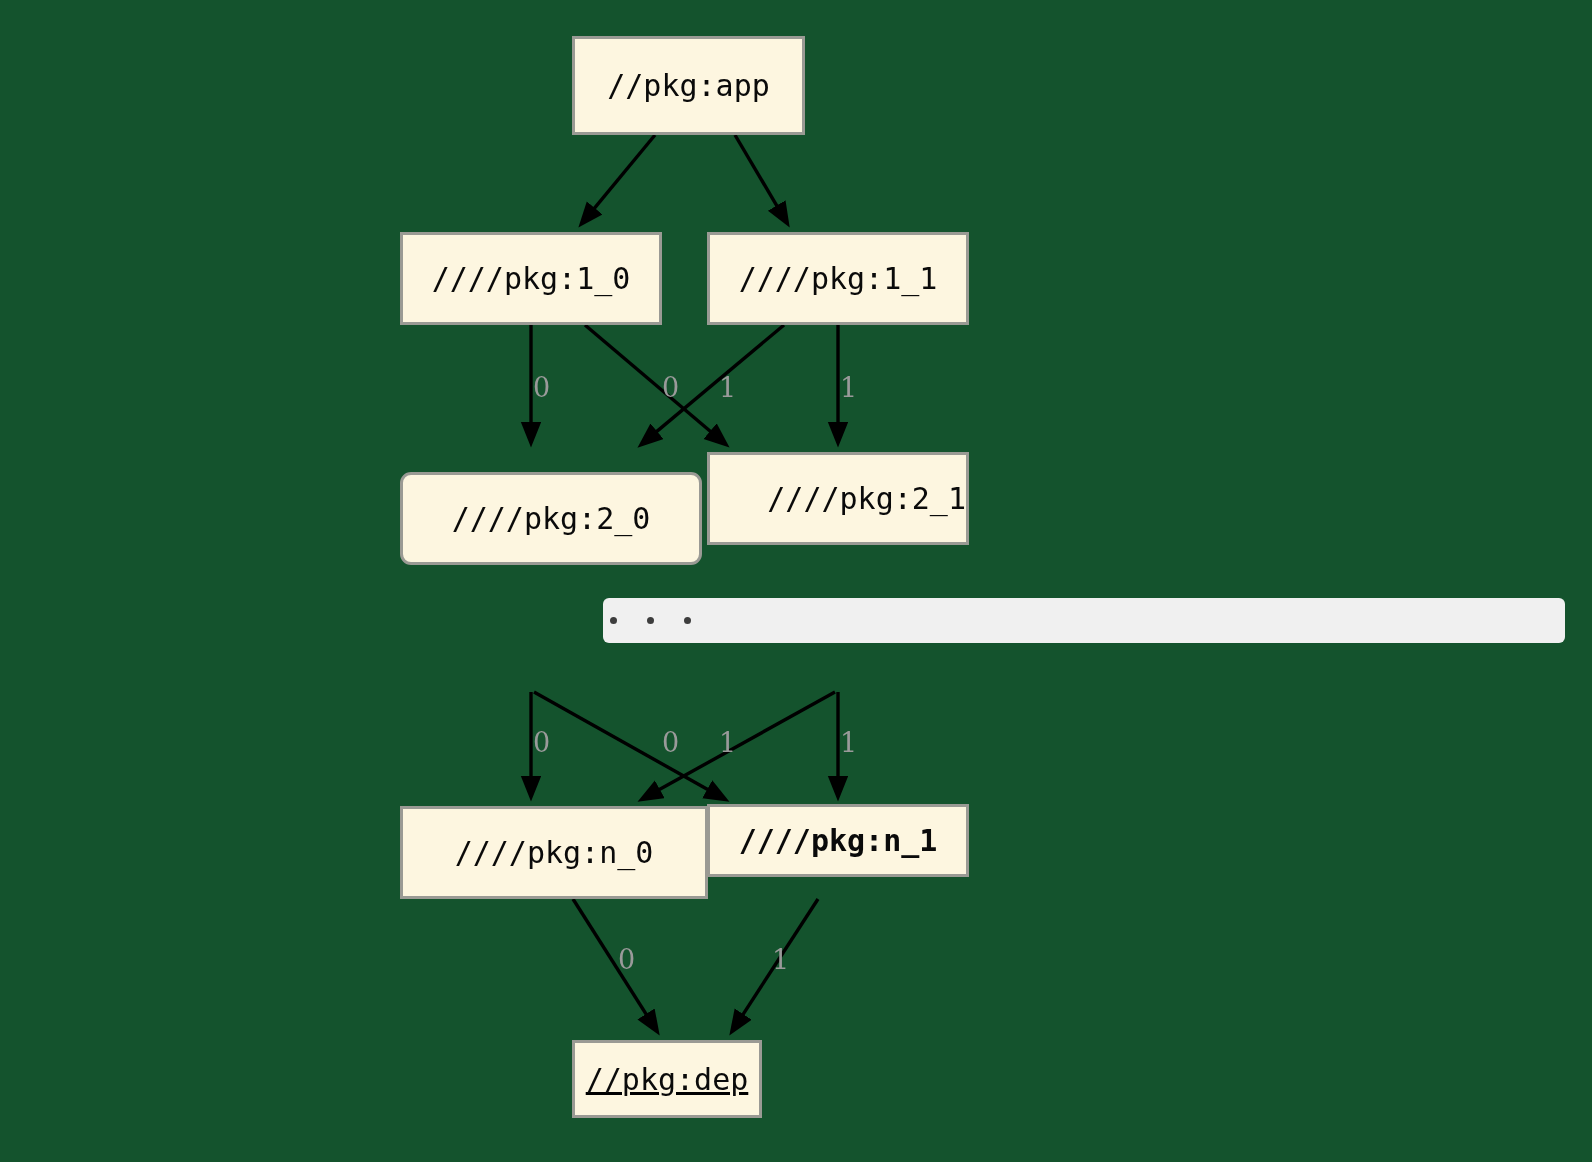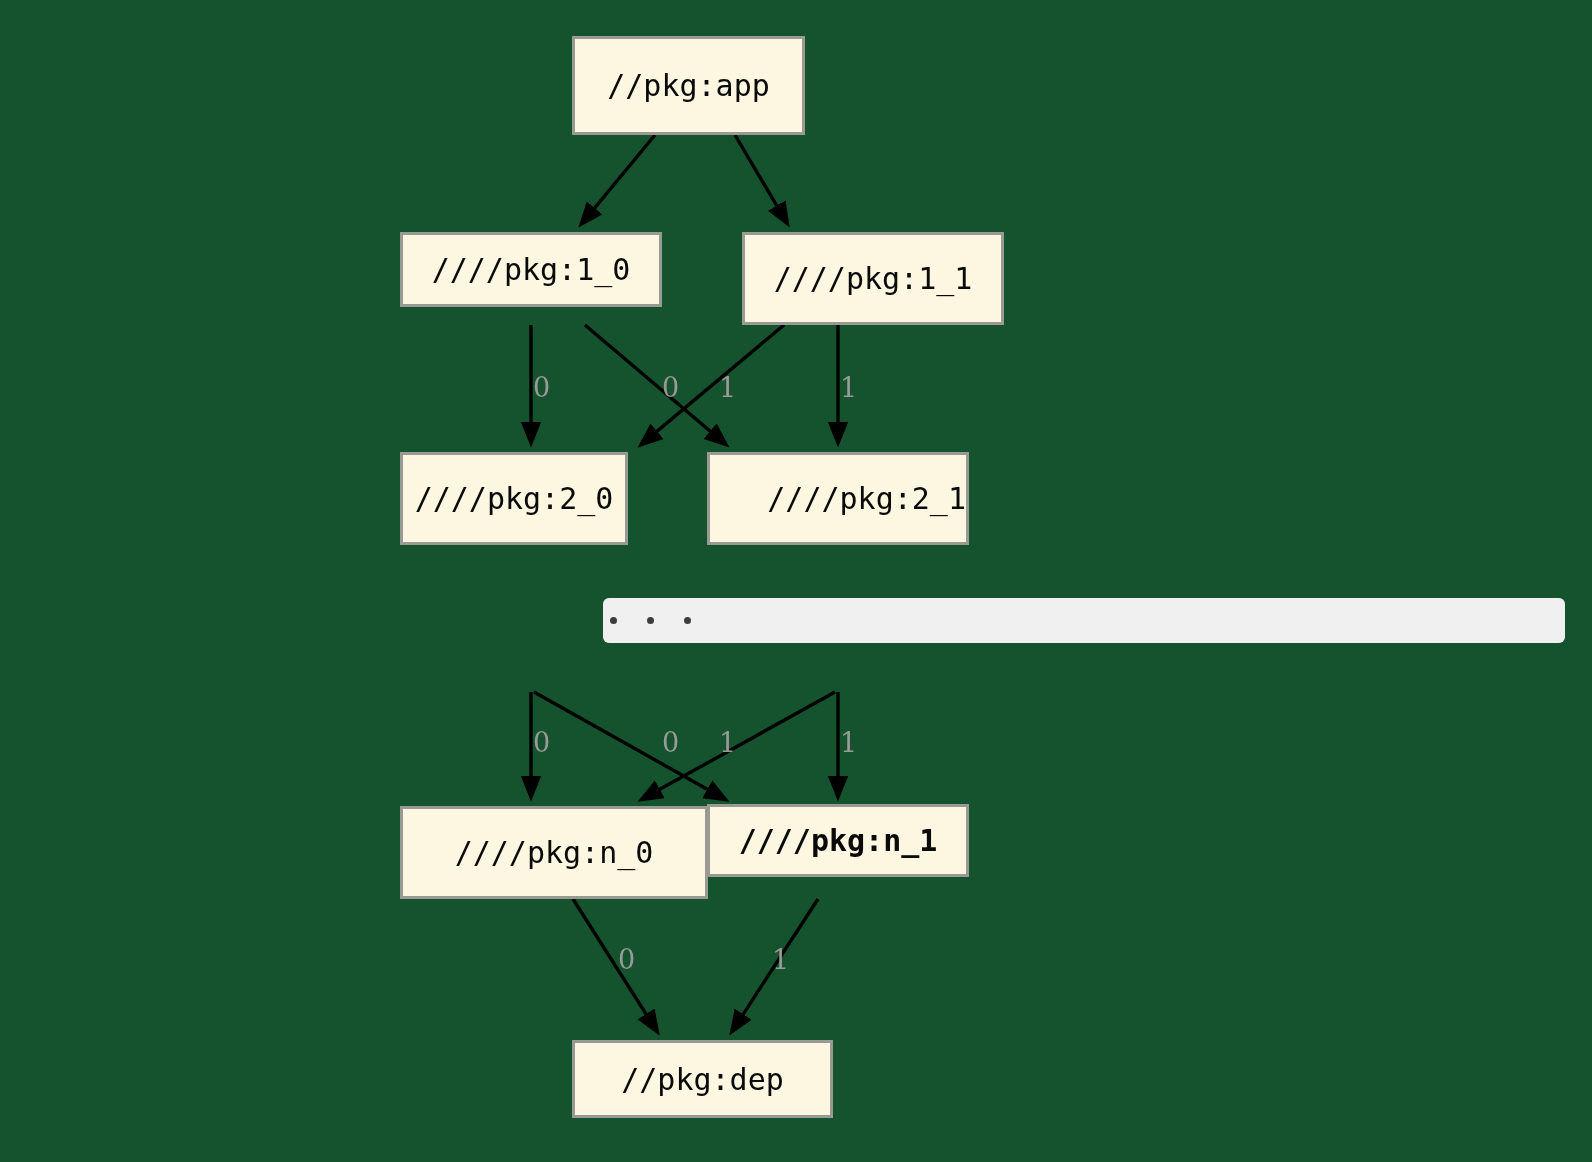--- a/index.html
+++ b/index.html
@@ -95,39 +95,39 @@
         <line x1="838" y1="692" x2="838" y2="780" stroke="#000000" stroke-width="3.4" marker-end="url(#arrowhead)"></line>
         <line x1="573" y1="899" x2="648.2062874953016" y2="1017.4282918029461" stroke="#000000" stroke-width="3.4" marker-end="url(#arrowhead)"></line>
         <line x1="818" y1="899" x2="740.985009995552" y2="1017.5511643888694" stroke="#000000" stroke-width="3.4" marker-end="url(#arrowhead)"></line>
       </g>
   </svg>
 
   <div id="nodes-layer">
       <div class="node-box" style="left: 572px; top: 36px; width: 233px; height: 99px; background: rgb(253, 246, 224); border-color: rgb(154, 154, 148);">
         <span class="node-label">//pkg:app</span>
       </div>
-      <div class="node-box" style="left: 400px; top: 232px; width: 262px; height: 75px; background: rgb(253, 246, 224); border-color: rgb(154, 154, 148);">
+      <div class="node-box" style="left: 400px; top: 232px; width: 262px; height: 93px; background: rgb(253, 246, 224); border-color: rgb(154, 154, 148);">
         <span class="node-label">////pkg:1_0</span>
       </div>
-      <div class="node-box" style="left: 742px; top: 232px; width: 262px; height: 93px; background: rgb(253, 246, 224); border-color: rgb(154, 154, 148);">
+      <div class="node-box" style="left: 707px; top: 232px; width: 262px; height: 93px; background: rgb(253, 246, 224); border-color: rgb(154, 154, 148);">
         <span class="node-label">////pkg:1_1</span>
       </div>
-      <div class="node-box" style="left: 400px; top: 452px; width: 228px; height: 93px; background: rgb(253, 246, 224); border-color: rgb(154, 154, 148);">
+      <div class="node-box" style="left: 400px; top: 472px; width: 302px; height: 93px; background: rgb(253, 246, 224); border-color: rgb(154, 154, 148); border-radius: 11px;">
         <span class="node-label">////pkg:2_0</span>
       </div>
       <div class="node-box" style="left: 707px; top: 452px; width: 262px; height: 93px; background: rgb(253, 246, 224); border-color: rgb(154, 154, 148); justify-content: flex-end;">
         <span class="node-label">////pkg:2_1</span>
       </div>
       <div class="node-box" style="left: 400px; top: 806px; width: 308px; height: 93px; background: rgb(253, 246, 224); border-color: rgb(154, 154, 148);">
         <span class="node-label">////pkg:n_0</span>
       </div>
       <div class="node-box" style="left: 707px; top: 804px; width: 262px; height: 73px; background: rgb(253, 246, 224); border-color: rgb(154, 154, 148); font-weight: bold;">
         <span class="node-label">////pkg:n_1</span>
       </div>
-      <div class="node-box" style="left: 572px; top: 1040px; width: 261px; height: 78px; background: rgb(253, 246, 224); border-color: rgb(154, 154, 148);">
+      <div class="node-box" style="left: 572px; top: 1040px; width: 190px; height: 78px; background: rgb(253, 246, 224); border-color: rgb(154, 154, 148); text-decoration: underline;">
         <span class="node-label">//pkg:dep</span>
       </div>
     </div>
   <div id="edge-labels-layer">
       <div class="edge-label" style="left: 533px; top: 374px; color: rgb(154, 154, 154);">0</div>
       <div class="edge-label" style="left: 662px; top: 374px; color: rgb(154, 154, 154);">0</div>
       <div class="edge-label" style="left: 719px; top: 374px; color: rgb(154, 154, 154);">1</div>
       <div class="edge-label" style="left: 840px; top: 374px; color: rgb(154, 154, 154);">1</div>
       <div class="edge-label" style="left: 533px; top: 729px; color: rgb(154, 154, 154);">0</div>
       <div class="edge-label" style="left: 662px; top: 729px; color: rgb(154, 154, 154);">0</div>

